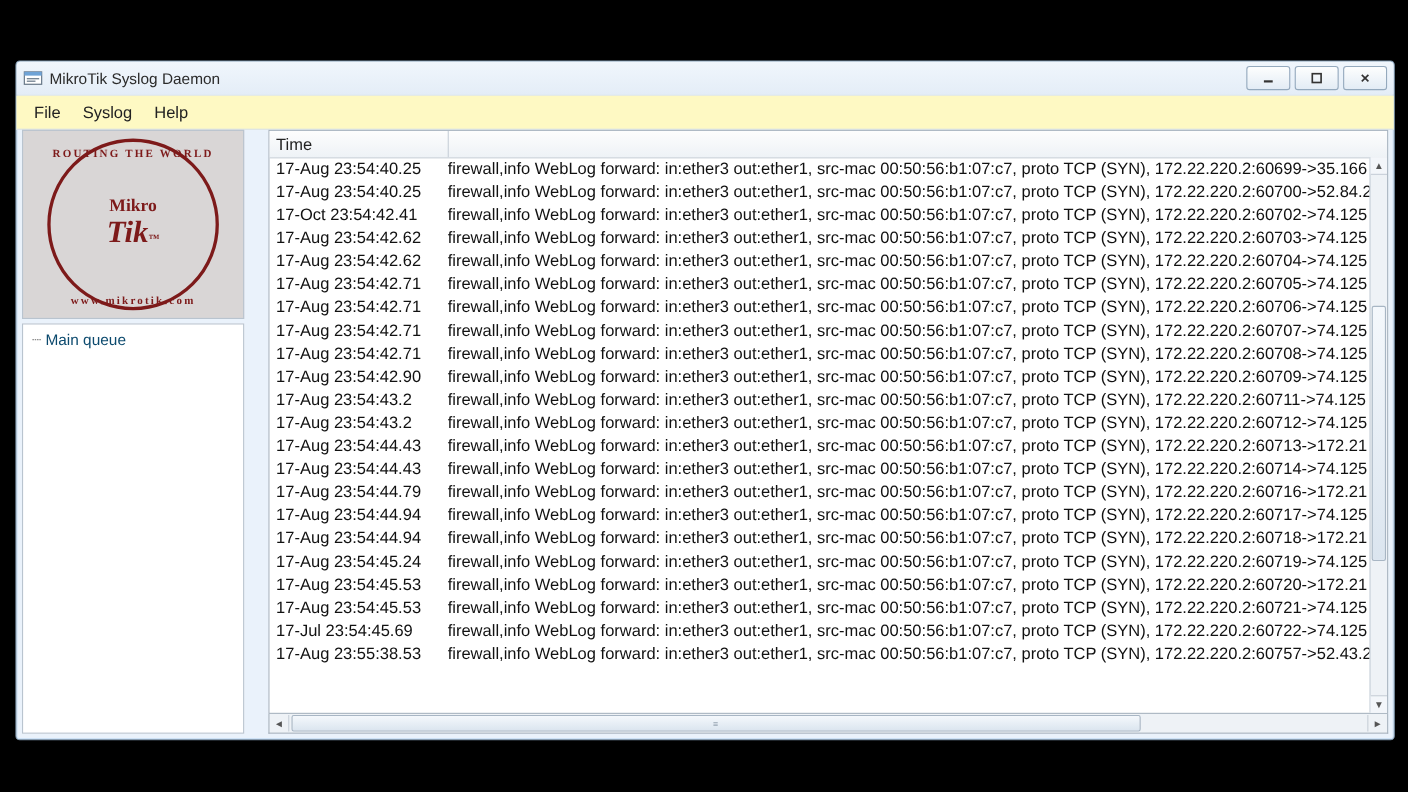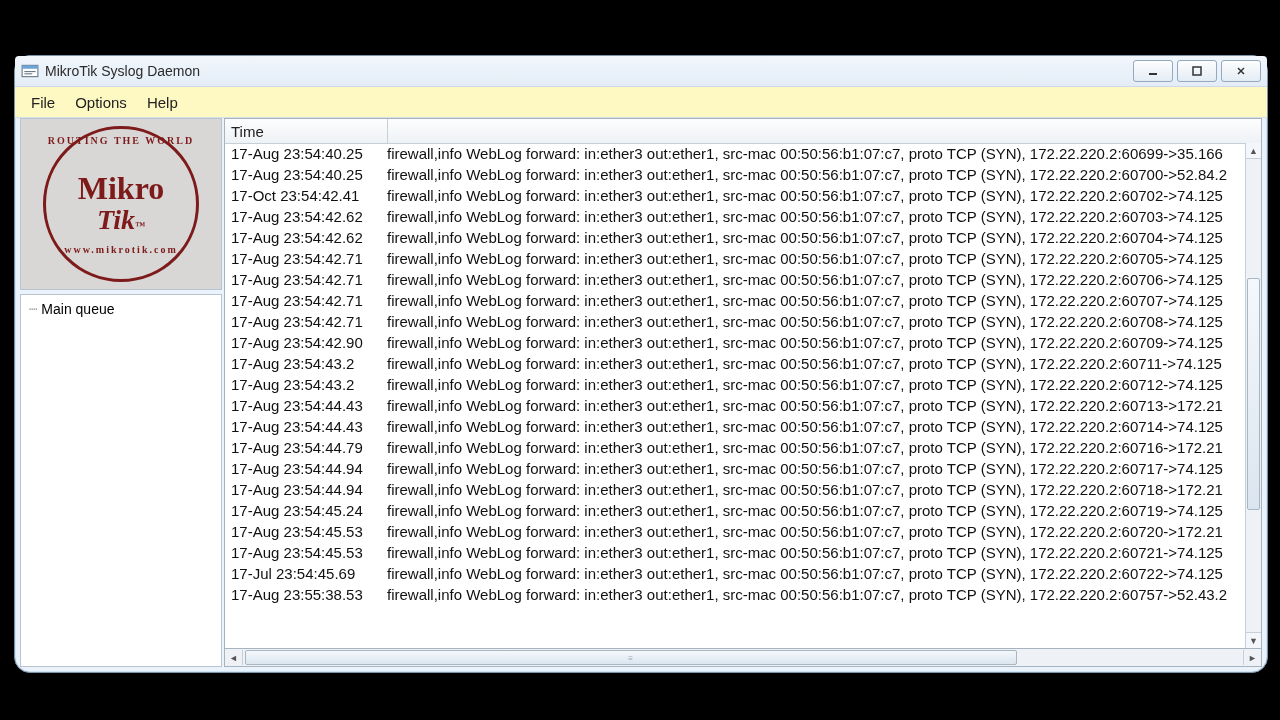--- a/index.html
+++ b/index.html
@@ -1,35 +1,35 @@
 <!DOCTYPE html>
 <html><head>
 <meta charset="utf-8">
 <style>
   html,body{margin:0;padding:0;width:1280px;height:720px;background:#000;font-family:"Segoe UI",Tahoma,Arial,sans-serif;font-size:14px;color:#222;overflow:hidden}
-  .window{position:absolute;left:14px;top:55px;width:1252px;height:616px;background:#eaf2fb;border:1px solid #7c94aa;border-radius:16px;box-shadow:0 0 0 1px #cfe3f7 inset,0 4px 14px rgba(0,0,0,.5)}
+  .window{position:absolute;left:14px;top:55px;width:1252px;height:616px;background:#eaf2fb;border:1px solid #7c94aa;border-radius:4px;box-shadow:0 0 0 1px #cfe3f7 inset,0 4px 14px rgba(0,0,0,.5)}
   .titlebar{height:30px;background:linear-gradient(#f0f6fc,#e4edf7);border-bottom:1px solid #cdd9e6;display:flex;align-items:center;padding:0 6px;border-radius:4px 4px 0 0}
   .app-icon{width:18px;height:18px;margin-right:6px;display:inline-block}
   .app-icon svg{width:18px;height:18px}
   .title{flex:1;font-size:14px;color:#2b2b2b}
   .winbtns{display:flex;gap:4px}
   .winbtn{width:38px;height:20px;border:1px solid #94a9bd;border-radius:3px;background:linear-gradient(#fdfefe,#e3ecf5);display:flex;align-items:center;justify-content:center;font-size:12px;color:#333}
   .winbtn svg{width:12px;height:12px}
   .menubar{height:30px;background:#fef9c3;border-bottom:1px solid #d7e0ea;display:flex;align-items:center;padding:0 6px;font-size:15px;color:#222}
   .menuitem{padding:4px 10px;cursor:default}
   .client{position:absolute;left:5px;right:5px;top:62px;bottom:5px;display:flex}
-  .left{width:202px;display:flex;flex-direction:column;margin-right:2px}
+  .left{width:202px;display:flex;flex-direction:column;margin-right:22px}
   .logo-box{height:170px;border:1px solid #b9c4cf;background:#d9d6d6;display:flex;align-items:center;justify-content:center}
   .logo{width:150px;height:150px;border:3px solid #7d1a1a;border-radius:50%;position:relative;display:flex;align-items:center;justify-content:center;font-family:Georgia,serif;color:#7d1a1a;font-weight:bold;text-align:center}
-  .logo .big{font-size:32px;line-height:1}
+  .logo .big{font-size:16px;line-height:1}
   .logo .small{font-size:28px;font-style:italic}
   .logo .arc{position:absolute;font-size:10px;letter-spacing:2px;width:100%}
   .logo .arc.top{top:6px}
-  .logo .arc.bot{bottom:24px}
-  .tree{flex:1;border:1px solid #b9c4cf;background:#fff;margin-top:4px;padding:6px 8px;font-size:14px;color:#000000}
+  .logo .arc.bot{bottom:0}
+  .tree{flex:1;border:1px solid #b9c4cf;background:#fff;margin-top:4px;padding:6px 8px;font-size:14px;color:#0c4a6e}
   .tree-item:before{content:"┈ ";color:#888}
   .right{flex:1;display:flex;flex-direction:column}
   .listwrap{flex:1;border:1px solid #a7b3bf;background:#fff;position:relative;overflow:hidden}
   .headerrow{height:24px;border-bottom:1px solid #c7cfd7;background:linear-gradient(#fdfdfd,#eef2f6);display:flex;font-size:15px}
   .col{border-right:1px solid #c7cfd7;padding:2px 6px;display:flex;align-items:center}
   .col.time{width:150px}
   .col.msg{flex:1}
   .rows{position:absolute;left:0;right:15px;top:24px;bottom:0;overflow:hidden}
   .row{display:flex;font-size:15px;line-height:21px;white-space:nowrap;color:#111}
   .row .c1{width:150px;padding-left:6px}
@@ -74,21 +74,21 @@
           <svg viewBox="0 0 12 12">
             <line x1="3" y1="3" x2="9" y2="9" stroke="#333" stroke-width="1.5"></line>
             <line x1="9" y1="3" x2="3" y2="9" stroke="#333" stroke-width="1.5"></line>
           </svg>
         </div>
     </div>
   </div>
 
   <div class="menubar">
     <div class="menuitem">File</div>
-    <div class="menuitem">Options</div>
+    <div class="menuitem">Syslog</div>
     <div class="menuitem">Help</div>
   </div>
 
   <div class="client">
     <div class="left">
       <div class="logo-box">
         <div class="logo">
           <div class="arc top">ROUTING THE WORLD</div>
           <div>
             <div class="big">Mikro</div>

